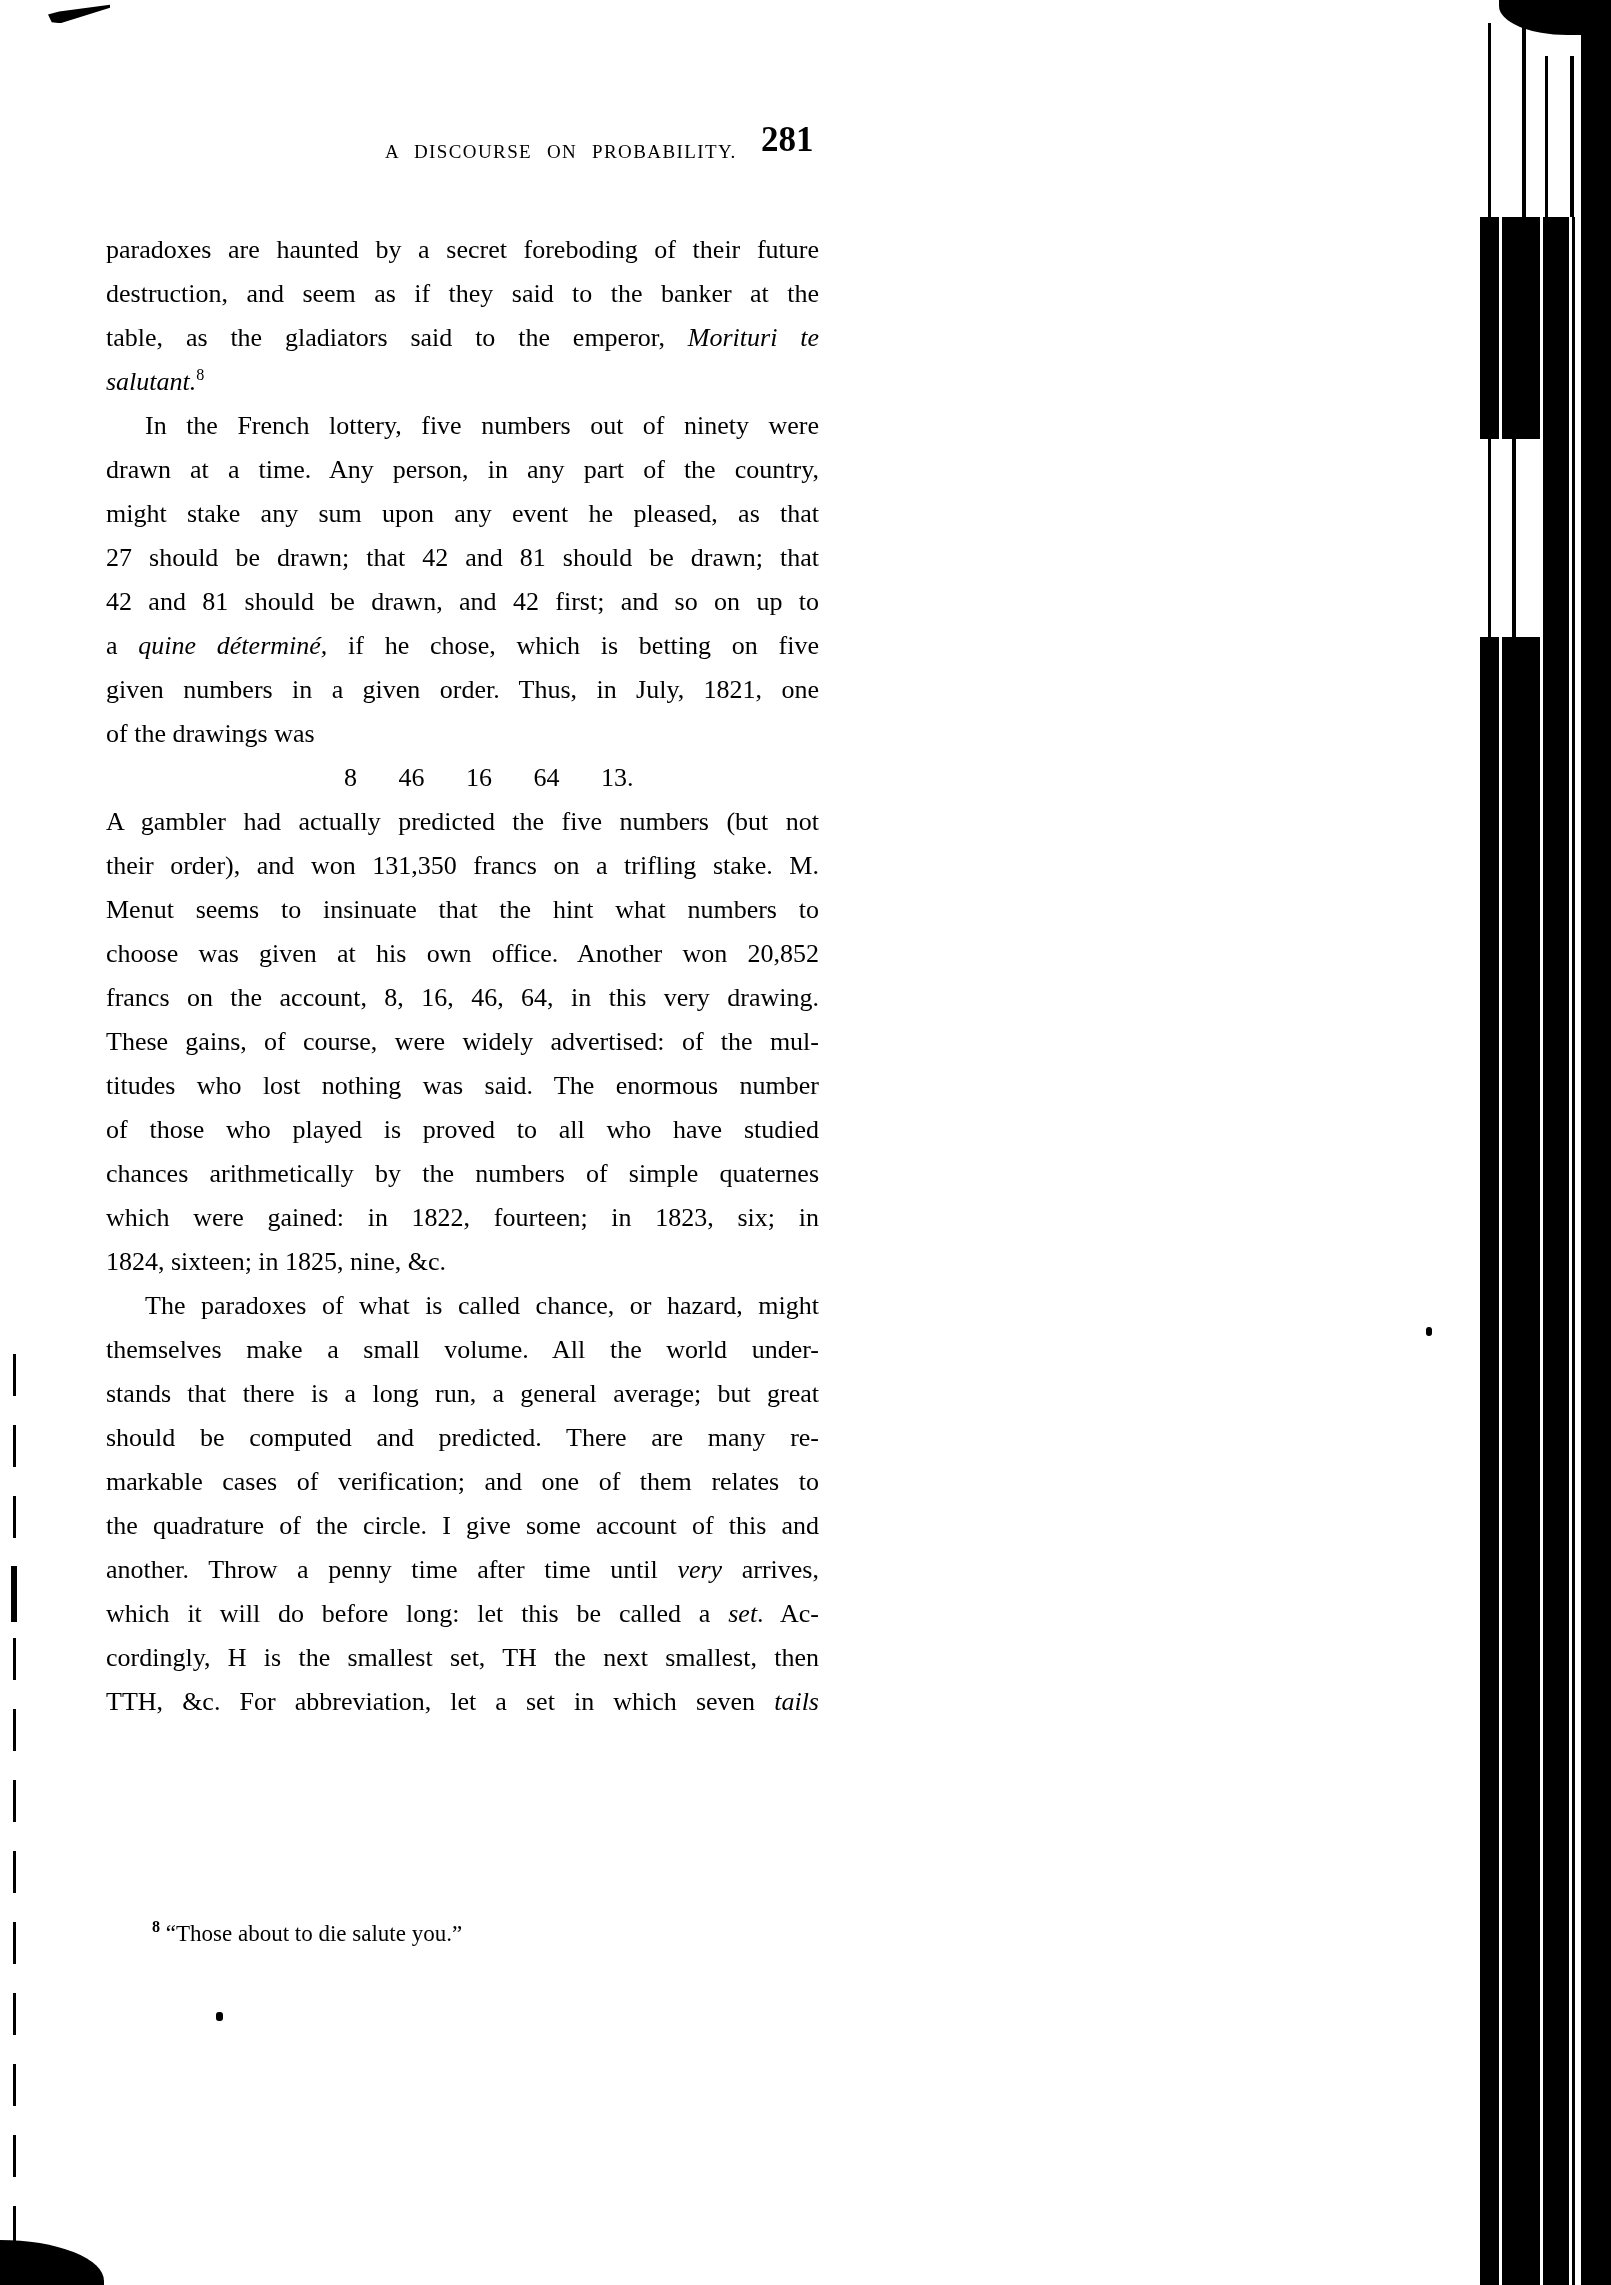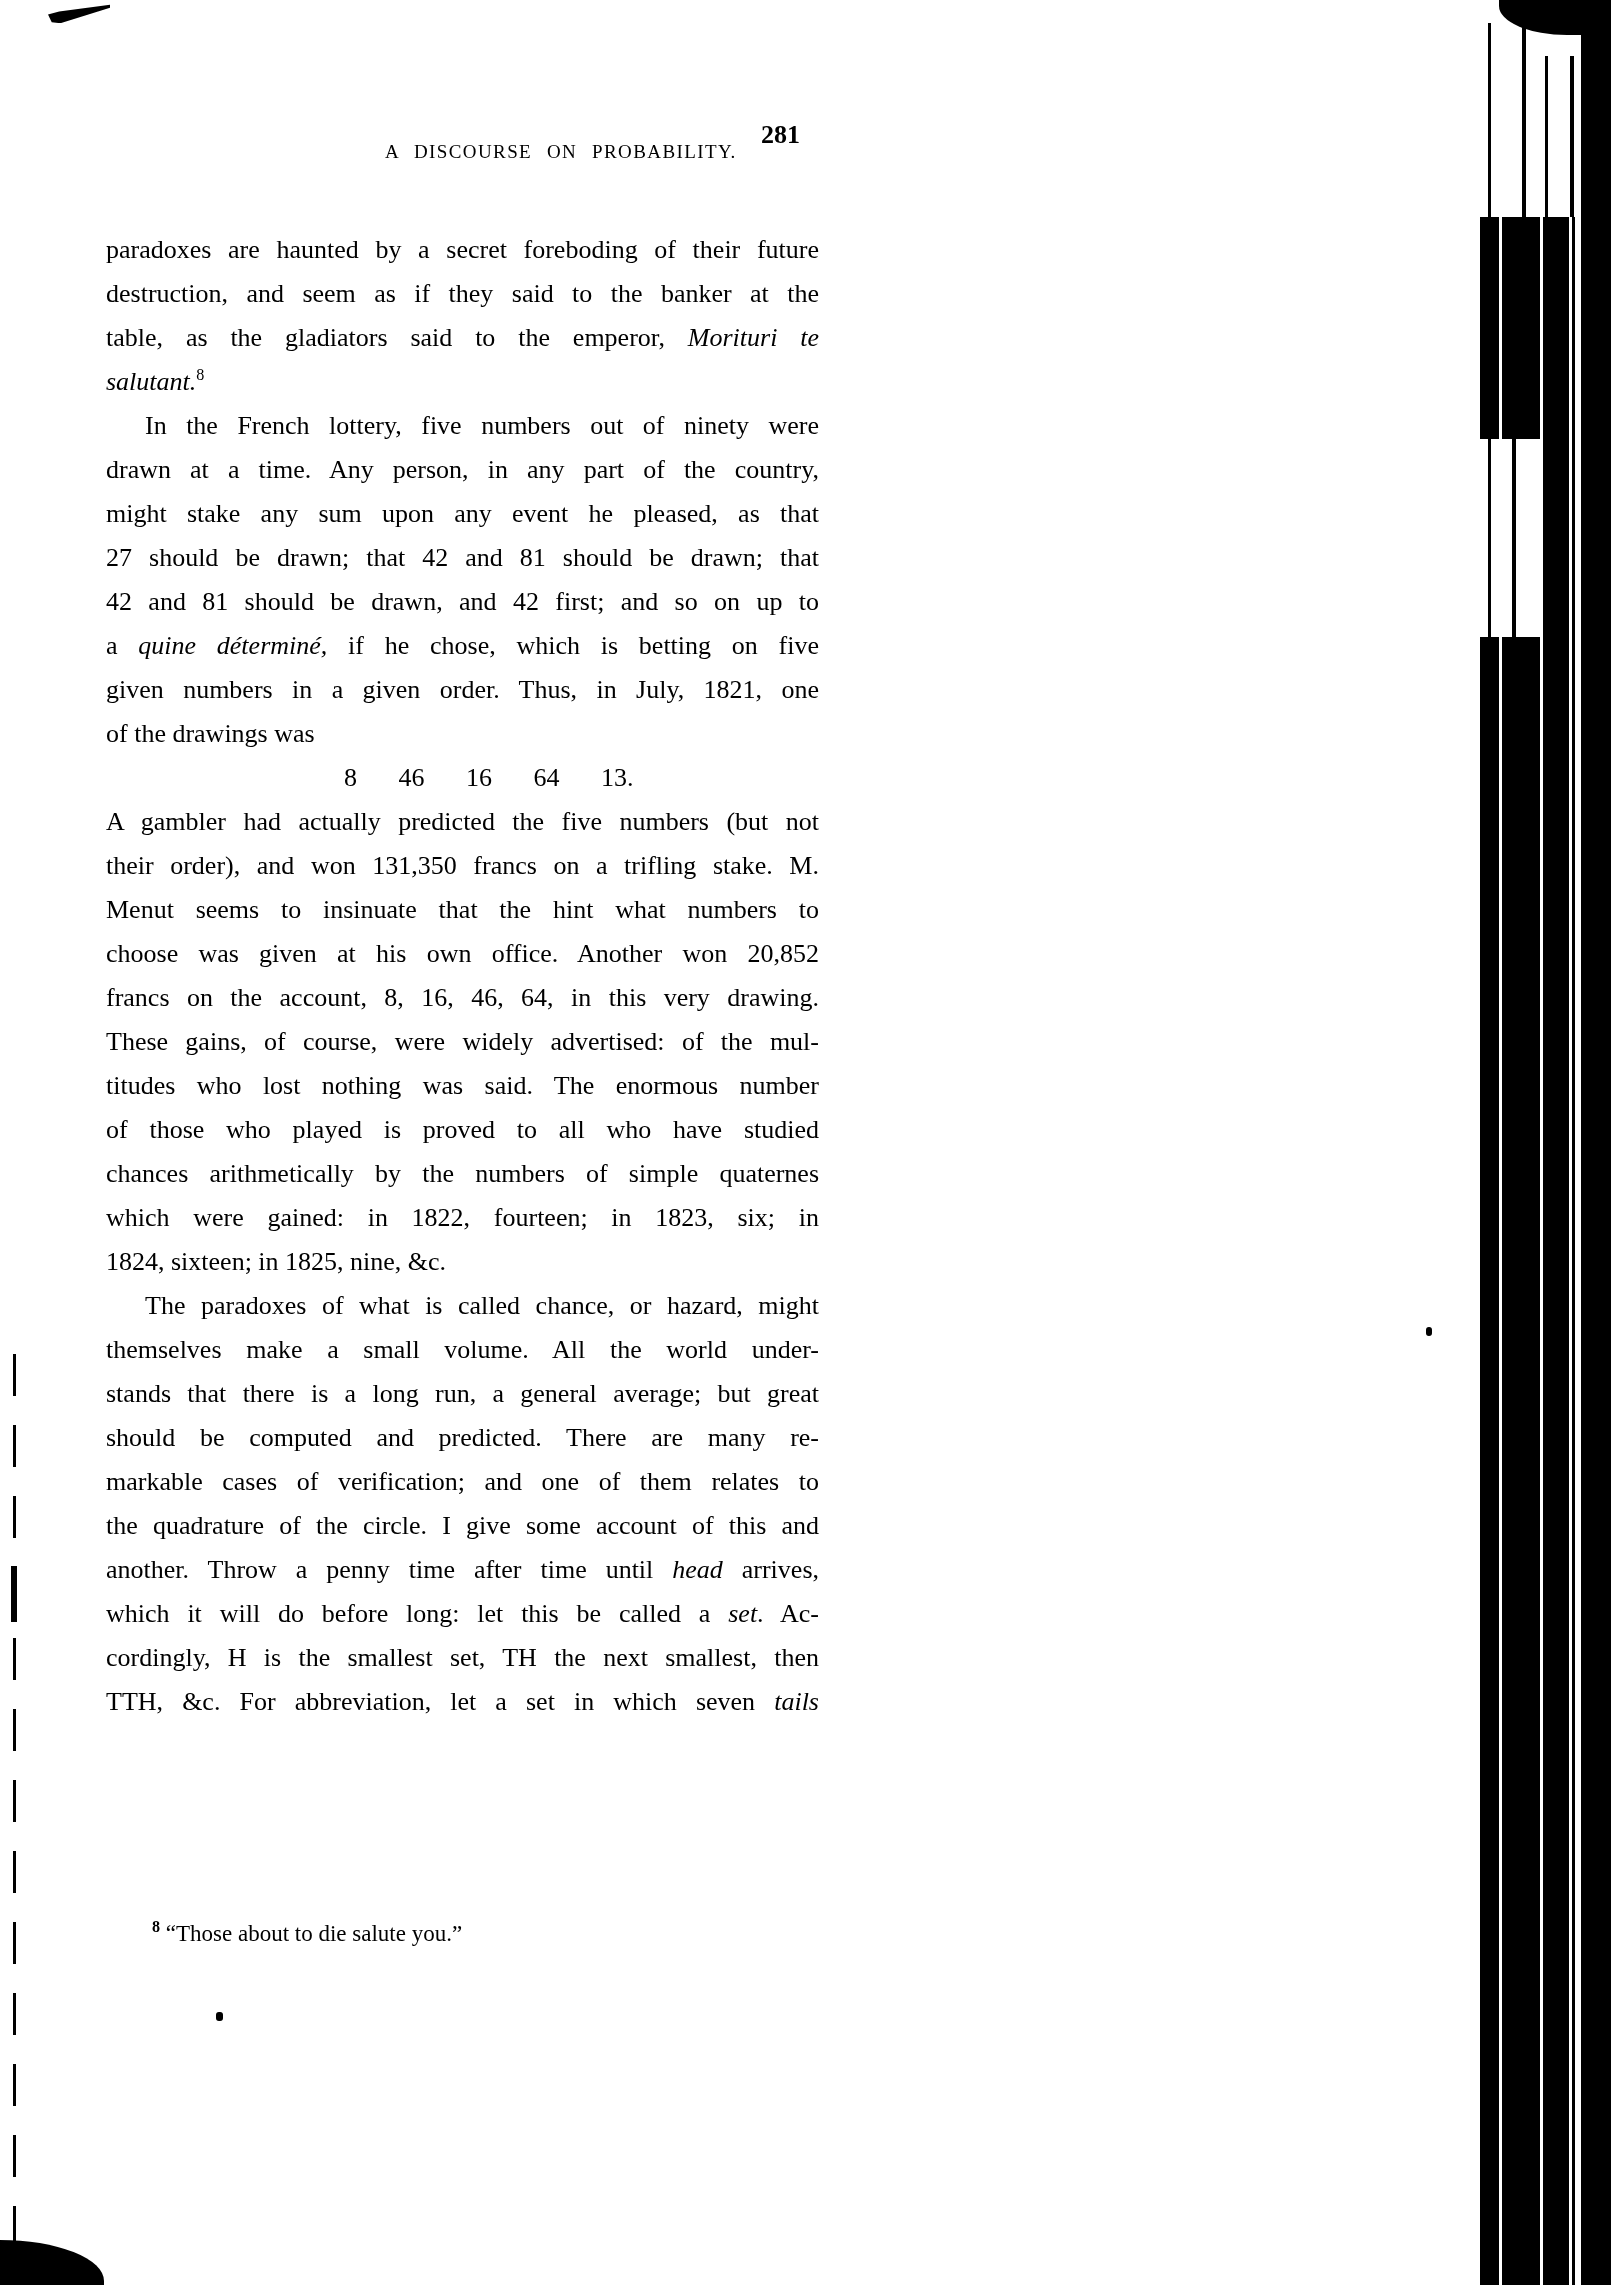--- a/index.html
+++ b/index.html
@@ -11,21 +11,21 @@
     font-family:"Liberation Serif",serif;
     color:#000;
   }
   .running-header{
     position:absolute;left:385px;top:142px;
     font-size:19px;letter-spacing:1.4px;word-spacing:8.7px;
     line-height:1;white-space:nowrap;
   }
   .page-number{
     position:absolute;left:761px;top:122px;
-    font-size:26px;font-weight:bold;line-height:1;
+    font-size:35px;font-weight:bold;line-height:1;
   }
   .body-text{
     position:absolute;left:106px;top:228px;width:713px;
     font-size:26px;line-height:44px;
   }
   .line{height:44px;text-align:justify;text-align-last:justify;}
   .line.indent{padding-left:39px;}
   .line.last{text-align-last:left;}
   .line.numbers{text-align-last:left;padding-left:238px;word-spacing:35px;}
   .line sup{font-size:62%;line-height:0;}
@@ -92,21 +92,21 @@
       <div class="line">of those who played is proved to all who have studied</div>
       <div class="line">chances arithmetically by the numbers of simple quaternes</div>
       <div class="line">which were gained: in 1822, fourteen; in 1823, six; in</div>
       <div class="line last">1824, sixteen; in 1825, nine, &amp;c.</div>
       <div class="line indent">The paradoxes of what is called chance, or hazard, might</div>
       <div class="line">themselves make a small volume.  All the world under-</div>
       <div class="line">stands that there is a long run, a general average; but great</div>
       <div class="line">should be computed and predicted.  There are many re-</div>
       <div class="line">markable cases of verification; and one of them relates to</div>
       <div class="line">the quadrature of the circle.  I give some account of this and</div>
-      <div class="line">another.  Throw a penny time after time until <i>head</i> arrives,</div>
+      <div class="line">another.  Throw a penny time after time until <i>very</i> arrives,</div>
       <div class="line">which it will do before long: let this be called a <i>set</i>.  Ac-</div>
       <div class="line">cordingly, H is the smallest set, TH the next smallest, then</div>
       <div class="line">TTH, &amp;c.  For abbreviation, let a set in which seven <i>tails</i></div>
     </div>
 
   <div class="footnote"><sup>8</sup> <span>“Those about to die salute you.”</span></div>
 
   <div class="art swoosh-tl"></div>
   <div class="art corner-tr"></div>
   <div class="art col-right"></div>

